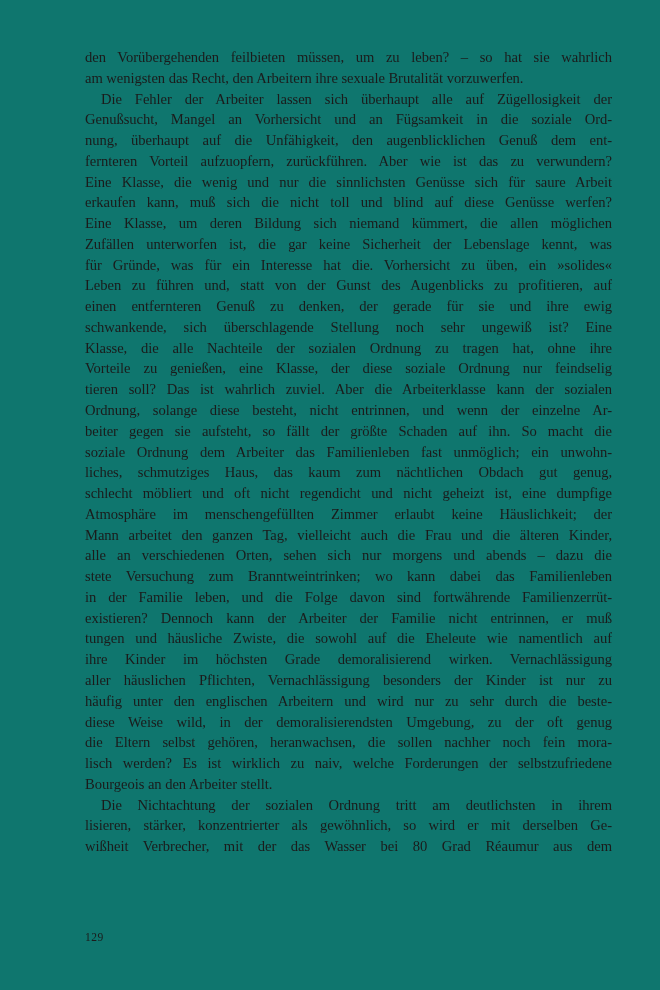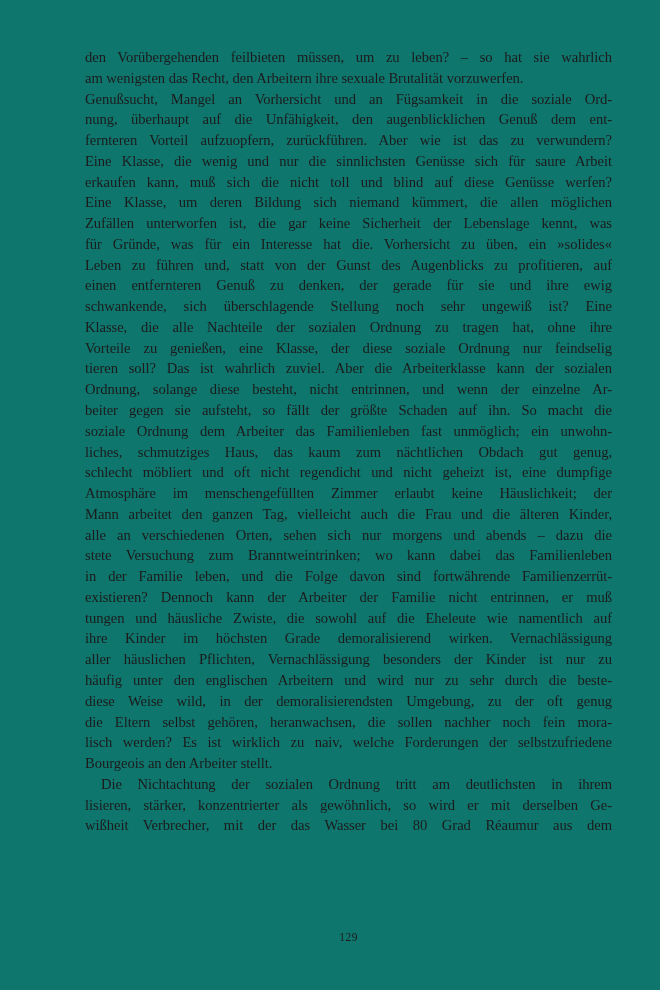--- a/index.html
+++ b/index.html
@@ -43,33 +43,34 @@
     text-align-last: justify;
   }
   .line.ind {
     text-indent: 16px;
   }
   .page-number {
     position: absolute;
     left: 85px;
     top: 931px;
     width: 527px;
-    text-align: center;
+    text-align: left;
     font-size: 11.5px;
     color: #1b1b1b;
     letter-spacing: 0.5px;
   }
 </style>
 </head>
 <body>
 
 <div class="page">
   <div class="text-block" id="text-block">
       <div class="line j">den Vorübergehenden feilbieten müssen, um zu leben? – so hat sie wahrlich</div>
       <div class="line">am wenigsten das Recht, den Arbeitern ihre sexuale Brutalität vorzuwerfen.</div>
+      <div class="line j ind">Die Fehler der Arbeiter lassen sich überhaupt alle auf Zügellosigkeit der</div>
       <div class="line j">Genußsucht, Mangel an Vorhersicht und an Fügsamkeit in die soziale Ord-</div>
       <div class="line j">nung, überhaupt auf die Unfähigkeit, den augenblicklichen Genuß dem ent-</div>
       <div class="line j">fernteren Vorteil aufzuopfern, zurückführen. Aber wie ist das zu verwundern?</div>
       <div class="line j">Eine Klasse, die wenig und nur die sinnlichsten Genüsse sich für saure Arbeit</div>
       <div class="line j">erkaufen kann, muß sich die nicht toll und blind auf diese Genüsse werfen?</div>
       <div class="line j">Eine Klasse, um deren Bildung sich niemand kümmert, die allen möglichen</div>
       <div class="line j">Zufällen unterworfen ist, die gar keine Sicherheit der Lebenslage kennt, was</div>
       <div class="line j">für Gründe, was für ein Interesse hat die. Vorhersicht zu üben, ein »solides«</div>
       <div class="line j">Leben zu führen und, statt von der Gunst des Augenblicks zu profitieren, auf</div>
       <div class="line j">einen entfernteren Genuß zu denken, der gerade für sie und ihre ewig</div>

